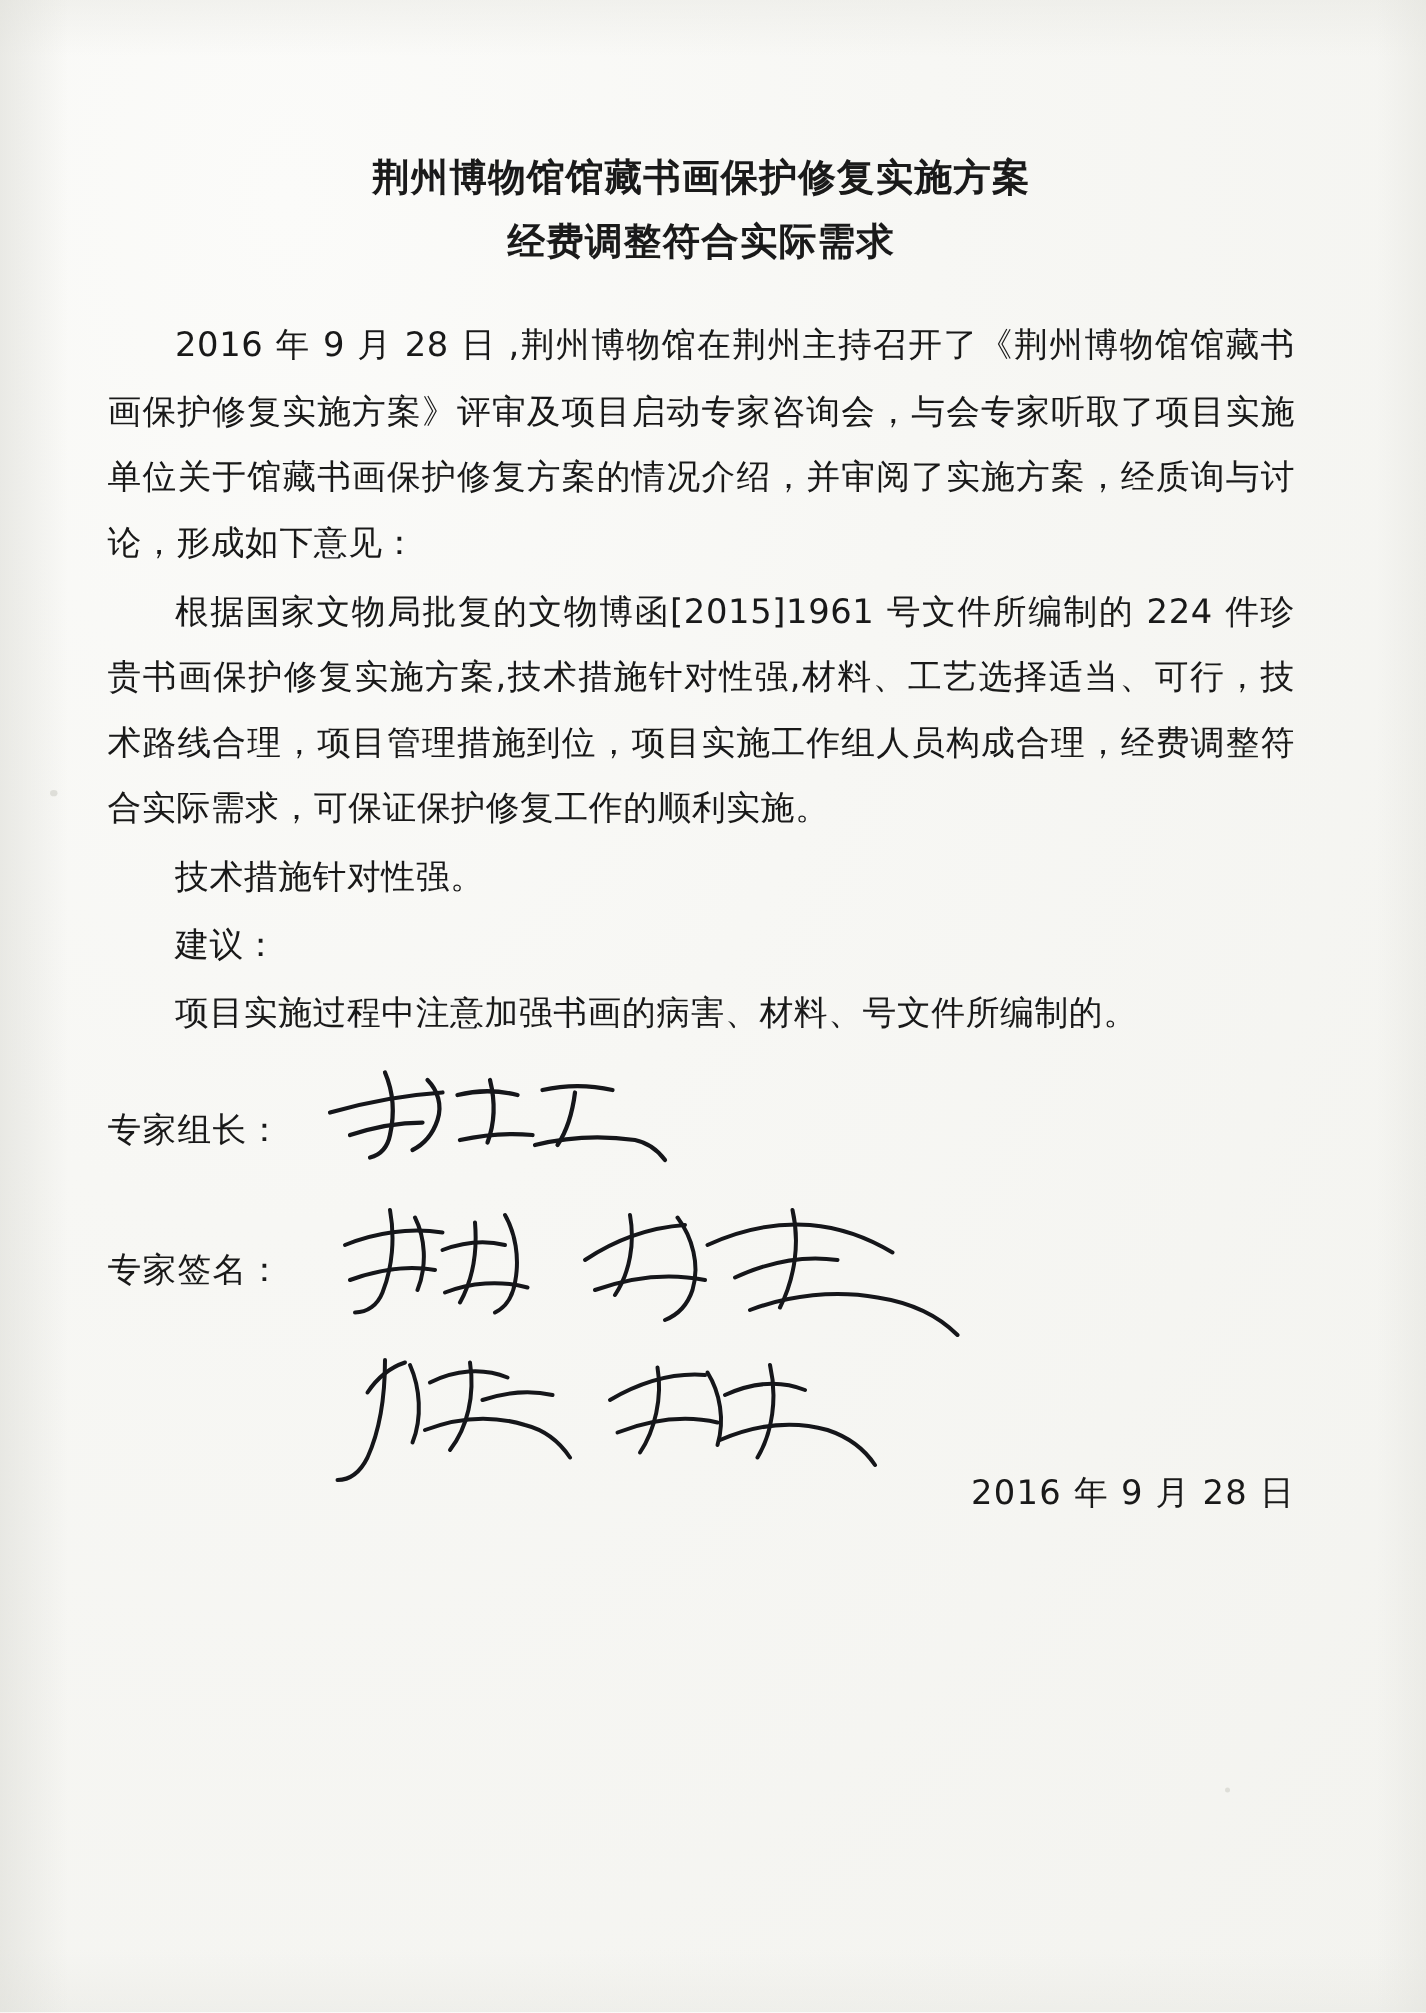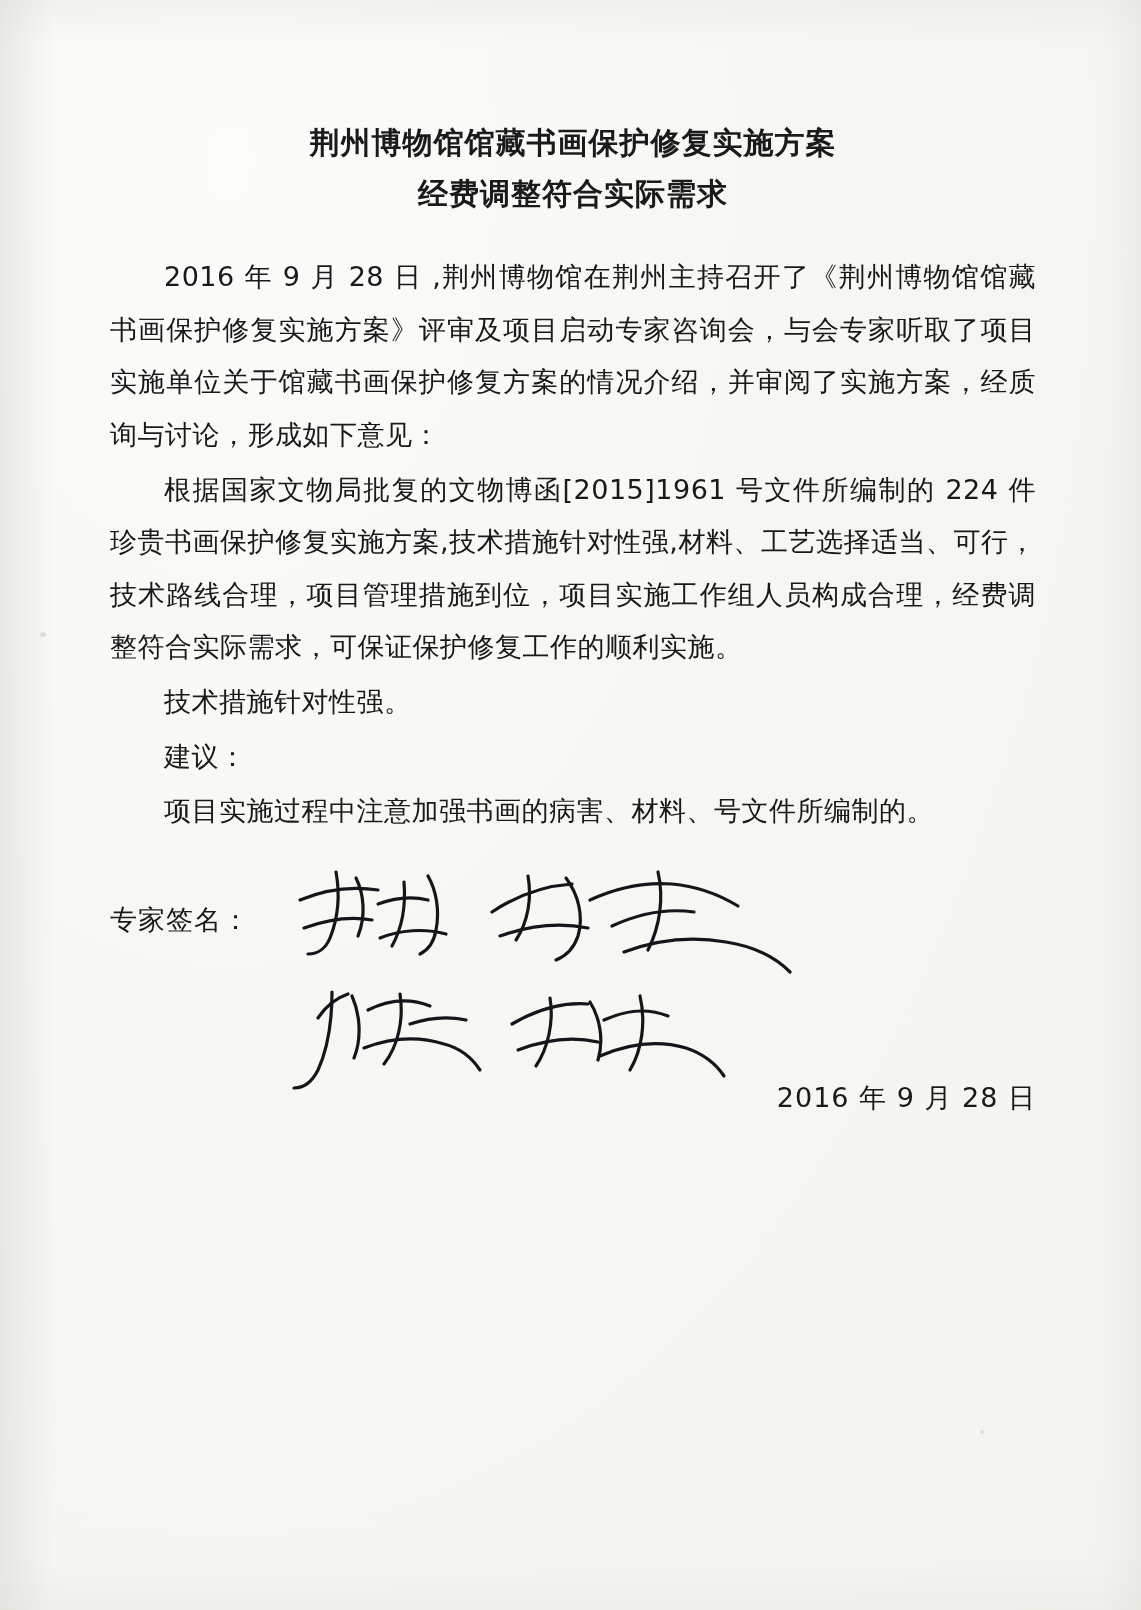--- a/index.html
+++ b/index.html
@@ -28,21 +28,21 @@
     inset: 0;
     background:
       linear-gradient(90deg, rgba(220,220,214,0.55) 0px, rgba(255,255,255,0) 55px),
       linear-gradient(270deg, rgba(225,225,219,0.45) 0px, rgba(255,255,255,0) 40px),
       linear-gradient(180deg, rgba(228,228,222,0.4) 0px, rgba(255,255,255,0) 45px),
       linear-gradient(0deg, rgba(228,228,222,0.35) 0px, rgba(255,255,255,0) 50px);
     pointer-events: none;
   }
   .content {
     position: relative;
-    padding: 0 105px 0 110px;
+    padding: 0 105px 0 86px;
   }
   .title {
     text-align: center;
     font-family: "DejaVu Sans", "Liberation Sans", sans-serif;
     font-weight: bold;
     font-size: 30px;
     letter-spacing: 1px;
     color: #1a1a1a;
     line-height: 1.55;
   }
@@ -139,20 +139,37 @@
     <div class="body-text">
       <p class="para">2016 年 9 月 28 日 ,荆州博物馆在荆州主持召开了《荆州博物馆馆藏书画保护修复实施方案》评审及项目启动专家咨询会，与会专家听取了项目实施单位关于馆藏书画保护修复方案的情况介绍，并审阅了实施方案，经质询与讨论，形成如下意见：</p>
       <p class="para">根据国家文物局批复的文物博函[2015]1961 号文件所编制的 224 件珍贵书画保护修复实施方案,技术措施针对性强,材料、工艺选择适当、可行，技术路线合理，项目管理措施到位，项目实施工作组人员构成合理，经费调整符合实际需求，可保证保护修复工作的顺利实施。</p>
       <p class="para">技术措施针对性强。</p>
       <p class="para">建议：</p>
       <p class="para">项目实施过程中注意加强书画的病害、材料、号文件所编制的。</p>
     </div>
 
     <div class="sig-block">
 
+      <div class="sig-row">
+        <span class="sig-label">专家组长：</span>
+        <svg class="leader-sig" viewBox="0 0 320 92">
+          <g fill="none" stroke="#15161a" stroke-width="3.4" stroke-linecap="round" stroke-linejoin="round">
+            <path d="M18,44 C46,36 78,30 108,28"></path>
+            <path d="M62,12 C68,26 70,44 66,62 C64,72 58,78 50,80"></path>
+            <path d="M34,62 C52,56 72,52 92,52"></path>
+            <path d="M96,18 C104,26 108,38 104,50 C100,62 92,70 84,74"></path>
+            <path d="M120,30 C136,26 152,26 168,30"></path>
+            <path d="M146,18 C150,34 150,52 144,68"></path>
+            <path d="M122,66 C140,62 160,60 180,62"></path>
+            <path d="M188,26 C206,22 226,22 244,26"></path>
+            <path d="M214,28 C212,44 208,58 200,70"></path>
+            <path d="M182,70 C206,64 234,62 262,66 C272,68 280,74 286,82"></path>
+          </g>
+        </svg>
+      </div>
 
       <div class="sig-row2">
         <span class="sig-label2">专家签名：</span>
         <svg class="sig-scrawl" viewBox="0 0 600 250">
           <g fill="none" stroke="#15161a" stroke-width="3.2" stroke-linecap="round" stroke-linejoin="round">
 
             <path d="M40,58 C64,48 92,44 118,48"></path>
             <path d="M76,30 C80,52 78,76 70,96 C66,106 58,112 48,112"></path>
             <path d="M44,86 C66,78 90,74 112,78"></path>
             <path d="M96,36 C104,52 106,74 98,94"></path>

